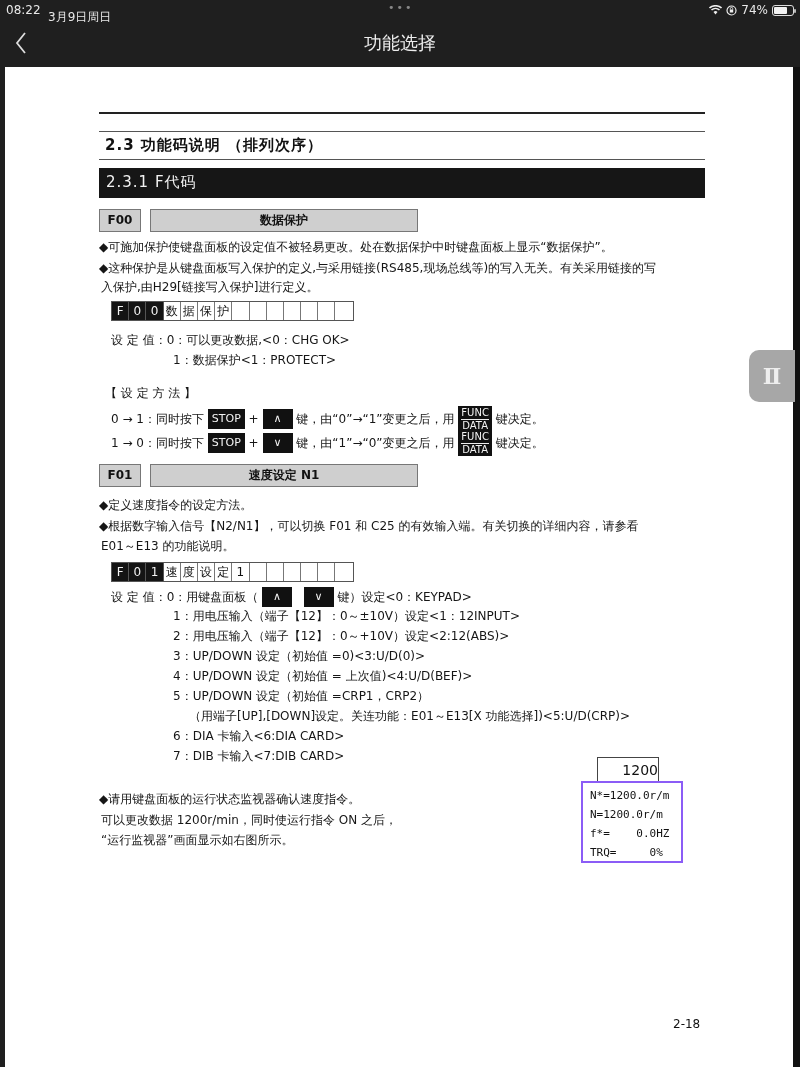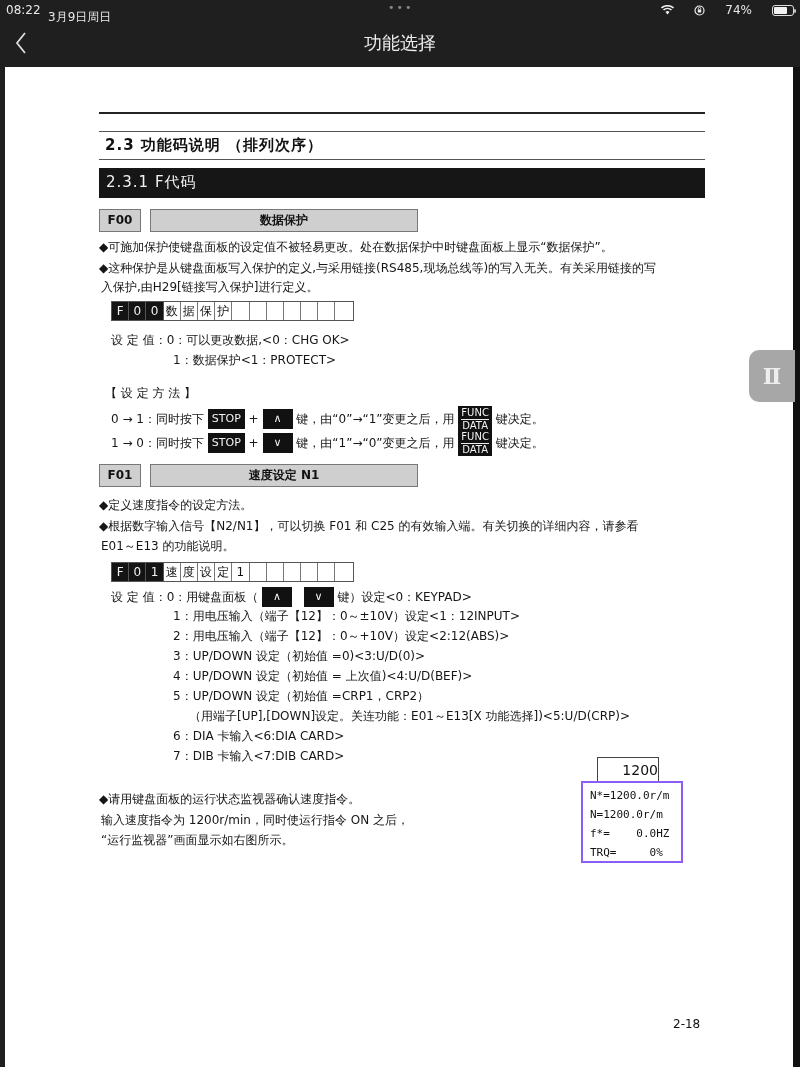--- a/index.html
+++ b/index.html
@@ -4,21 +4,21 @@
 <style>
   * { box-sizing: border-box; margin: 0; padding: 0; }
   html, body { width: 800px; height: 1067px; overflow: hidden; background: #1f1f1f; }
   body { position: relative; font-family: "DejaVu Sans", "Liberation Sans", sans-serif; color: #111; }
 
   
   .statusbar { position: absolute; left: 0; top: 0; width: 800px; height: 22px; background: #1f1f1f; color: #e8e8e8; font-size: 12px; }
   .statusbar .time { position: absolute; left: 6px; top: 3px; }
   .statusbar .date { position: absolute; left: 48px; top: 9px; }
   .statusbar .dots { position: absolute; left: 388px; top: 1px; letter-spacing: 2px; color: #888; font-size: 11px; }
-  .statusbar .right { position: absolute; right: 6px; top: 3px; display: flex; align-items: center; gap: 20px; }
+  .statusbar .right { position: absolute; right: 6px; top: 3px; display: flex; align-items: center; gap: 4px; }
   .battery { width: 22px; height: 11px; border: 1px solid #ddd; border-radius: 3px; padding: 1px; position: relative; }
   .battery .fill { width: 74%; height: 100%; background: #f2f2f2; border-radius: 1px; }
   .battery::after { content: ""; position: absolute; right: -3px; top: 3px; width: 2px; height: 4px; background: #bbb; border-radius: 1px; }
 
   
   .navbar { position: absolute; left: 0; top: 22px; width: 800px; height: 44px; background: #1f1f1f; }
   .navbar .back { position: absolute; left: 14px; top: 6px; width: 24px; height: 30px; color: #ddd; font-size: 26px; line-height: 30px; cursor: pointer; }
   .navbar .title { position: absolute; left: 0; right: 0; top: 9px; text-align: center; color: #ececec; font-size: 18px; }
 
   
@@ -178,21 +178,21 @@
     <div class="txt" style="left:74px;top:541px">1：用电压输入（端子【12】：0～±10V）设定&lt;1：12INPUT&gt;</div>
     <div class="txt" style="left:74px;top:561px">2：用电压输入（端子【12】：0～+10V）设定&lt;2:12(ABS)&gt;</div>
     <div class="txt" style="left:74px;top:581px">3：UP/DOWN 设定（初始值 =0)&lt;3:U/D(0)&gt;</div>
     <div class="txt" style="left:74px;top:601px">4：UP/DOWN 设定（初始值 = 上次值)&lt;4:U/D(BEF)&gt;</div>
     <div class="txt" style="left:74px;top:621px">5：UP/DOWN 设定（初始值 =CRP1，CRP2）</div>
     <div class="txt" style="left:90px;top:641px">（用端子[UP],[DOWN]设定。关连功能：E01～E13[X 功能选择])&lt;5:U/D(CRP)&gt;</div>
     <div class="txt" style="left:74px;top:661px">6：DIA 卡输入&lt;6:DIA  CARD&gt;</div>
     <div class="txt" style="left:74px;top:681px">7：DIB 卡输入&lt;7:DIB  CARD&gt;</div>
 
     <div class="txt" style="left:0;top:724px">◆请用键盘面板的运行状态监视器确认速度指令。</div>
-    <div class="txt" style="left:2px;top:745px">  输入速度指令为 1200r/min，同时使运行指令 ON 之后，</div>
+    <div class="txt" style="left:2px;top:745px">  可以更改数据 1200r/min，同时使运行指令 ON 之后，</div>
     <div class="txt" style="left:2px;top:765px">  “运行监视器”画面显示如右图所示。</div>
 
     <div class="monitor-head">1200</div>
     <div class="monitor-body">
       <div class="row">N*=1200.0r/m</div>
       <div class="row">N=1200.0r/m</div>
       <div class="row">f*=    0.0HZ</div>
       <div class="row">TRQ=     0%</div>
     </div>
 

